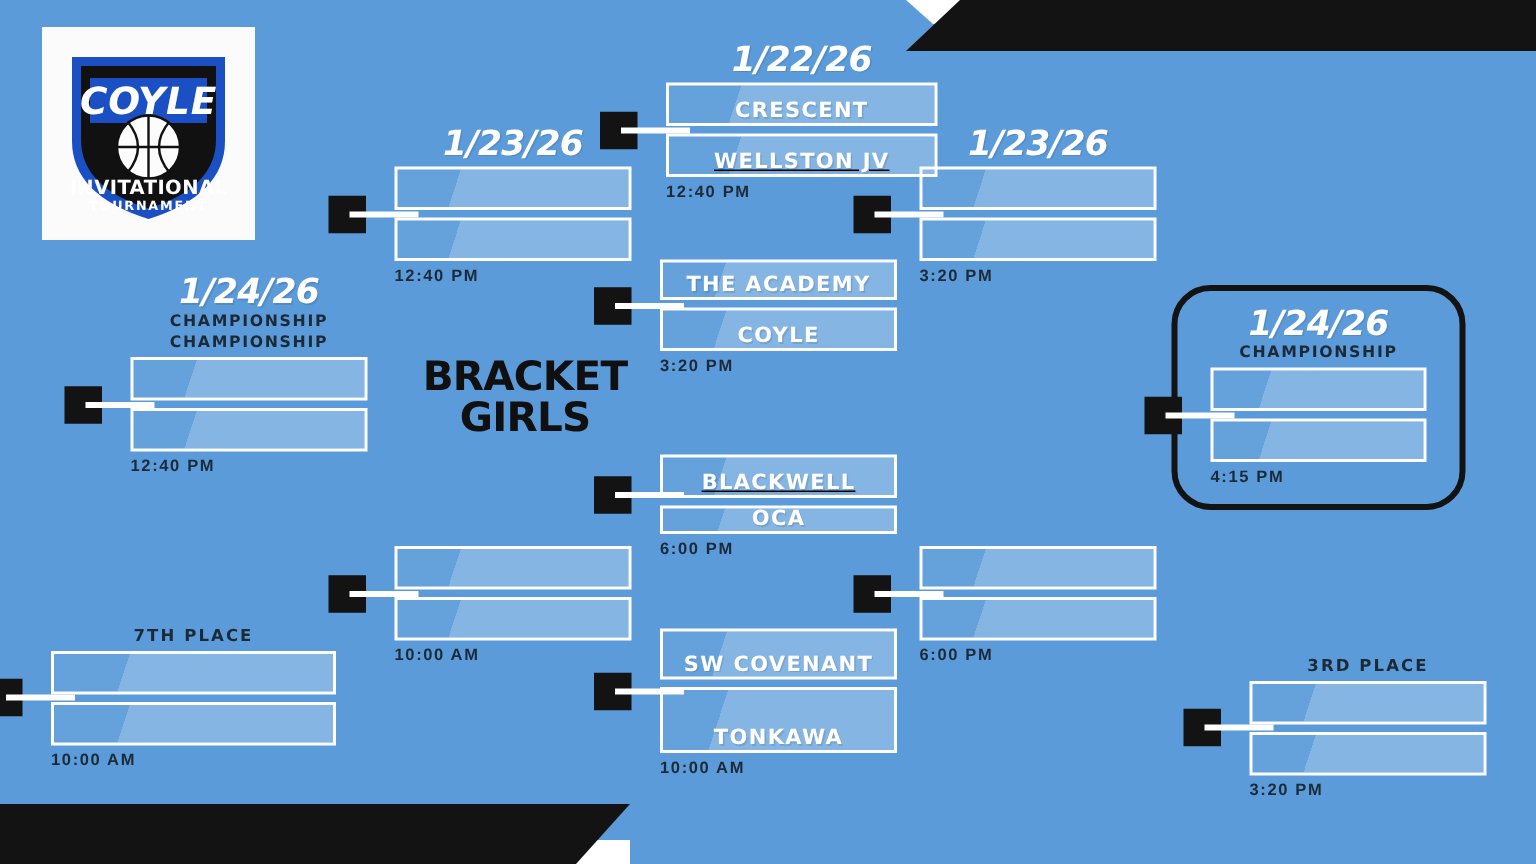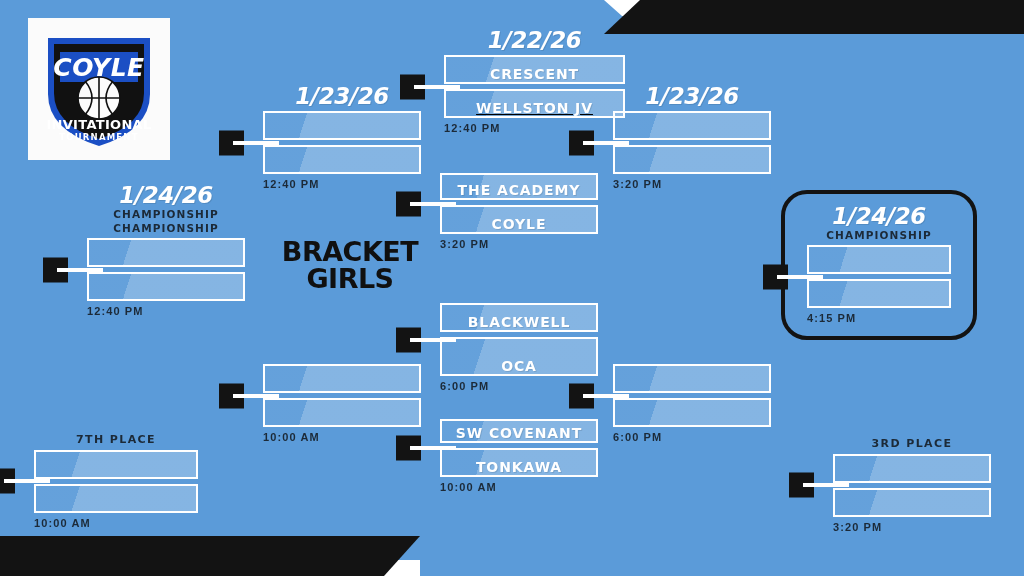--- a/index.html
+++ b/index.html
@@ -228,38 +228,38 @@
         <span class="team">COYLE</span>
       </div>
     </div>
     <div class="match-time">3:20 PM</div>
   </div>
 
   <div class="match" id="match-r1-bot1" style="left:440px; top:303px; width:158px;">
     <div class="slots">
       <div class="node"></div>
       <div class="connector"></div>
-      <div class="slot" style="height:29px;">
+      <div class="slot" style="height:29px;text-decoration:underline;">
         <span class="team">BLACKWELL</span>
       </div>
-      <div class="slot" style="height:39px;">
+      <div class="slot" style="height:19px;">
         <span class="team">OCA</span>
       </div>
     </div>
     <div class="match-time">6:00 PM</div>
   </div>
 
   <div class="match" id="match-r1-bot2" style="left:440px; top:419px; width:158px;">
     <div class="slots">
       <div class="node"></div>
       <div class="connector"></div>
-      <div class="slot" style="height:24px;">
+      <div class="slot" style="height:34px;">
         <span class="team">SW COVENANT</span>
       </div>
-      <div class="slot" style="height:29px;">
+      <div class="slot" style="height:44px;">
         <span class="team">TONKAWA</span>
       </div>
     </div>
     <div class="match-time">10:00 AM</div>
   </div>
 
   <div class="match" id="match-left-semi-top" style="left:263px; top:84px; width:158px;">
     <div class="match-header">
       <div class="match-date">1/23/26</div>
     </div>
@@ -351,21 +351,21 @@
       <div class="slot" style="height:29px;">
         <span class="team"></span>
       </div>
       <div class="slot" style="height:29px;">
         <span class="team"></span>
       </div>
     </div>
     <div class="match-time">4:15 PM</div>
   </div>
 
-  <div class="match" id="match-seventh-place" style="left:34px; top:432px; width:164px;">
+  <div class="match" id="match-seventh-place" style="left:34px; top:416px; width:190px;">
     <div class="match-header">
       <div class="match-sub place">7TH PLACE</div>
     </div>
     <div class="slots">
       <div class="node"></div>
       <div class="connector"></div>
       <div class="slot" style="height:29px;">
         <span class="team"></span>
       </div>
       <div class="slot" style="height:29px;">

